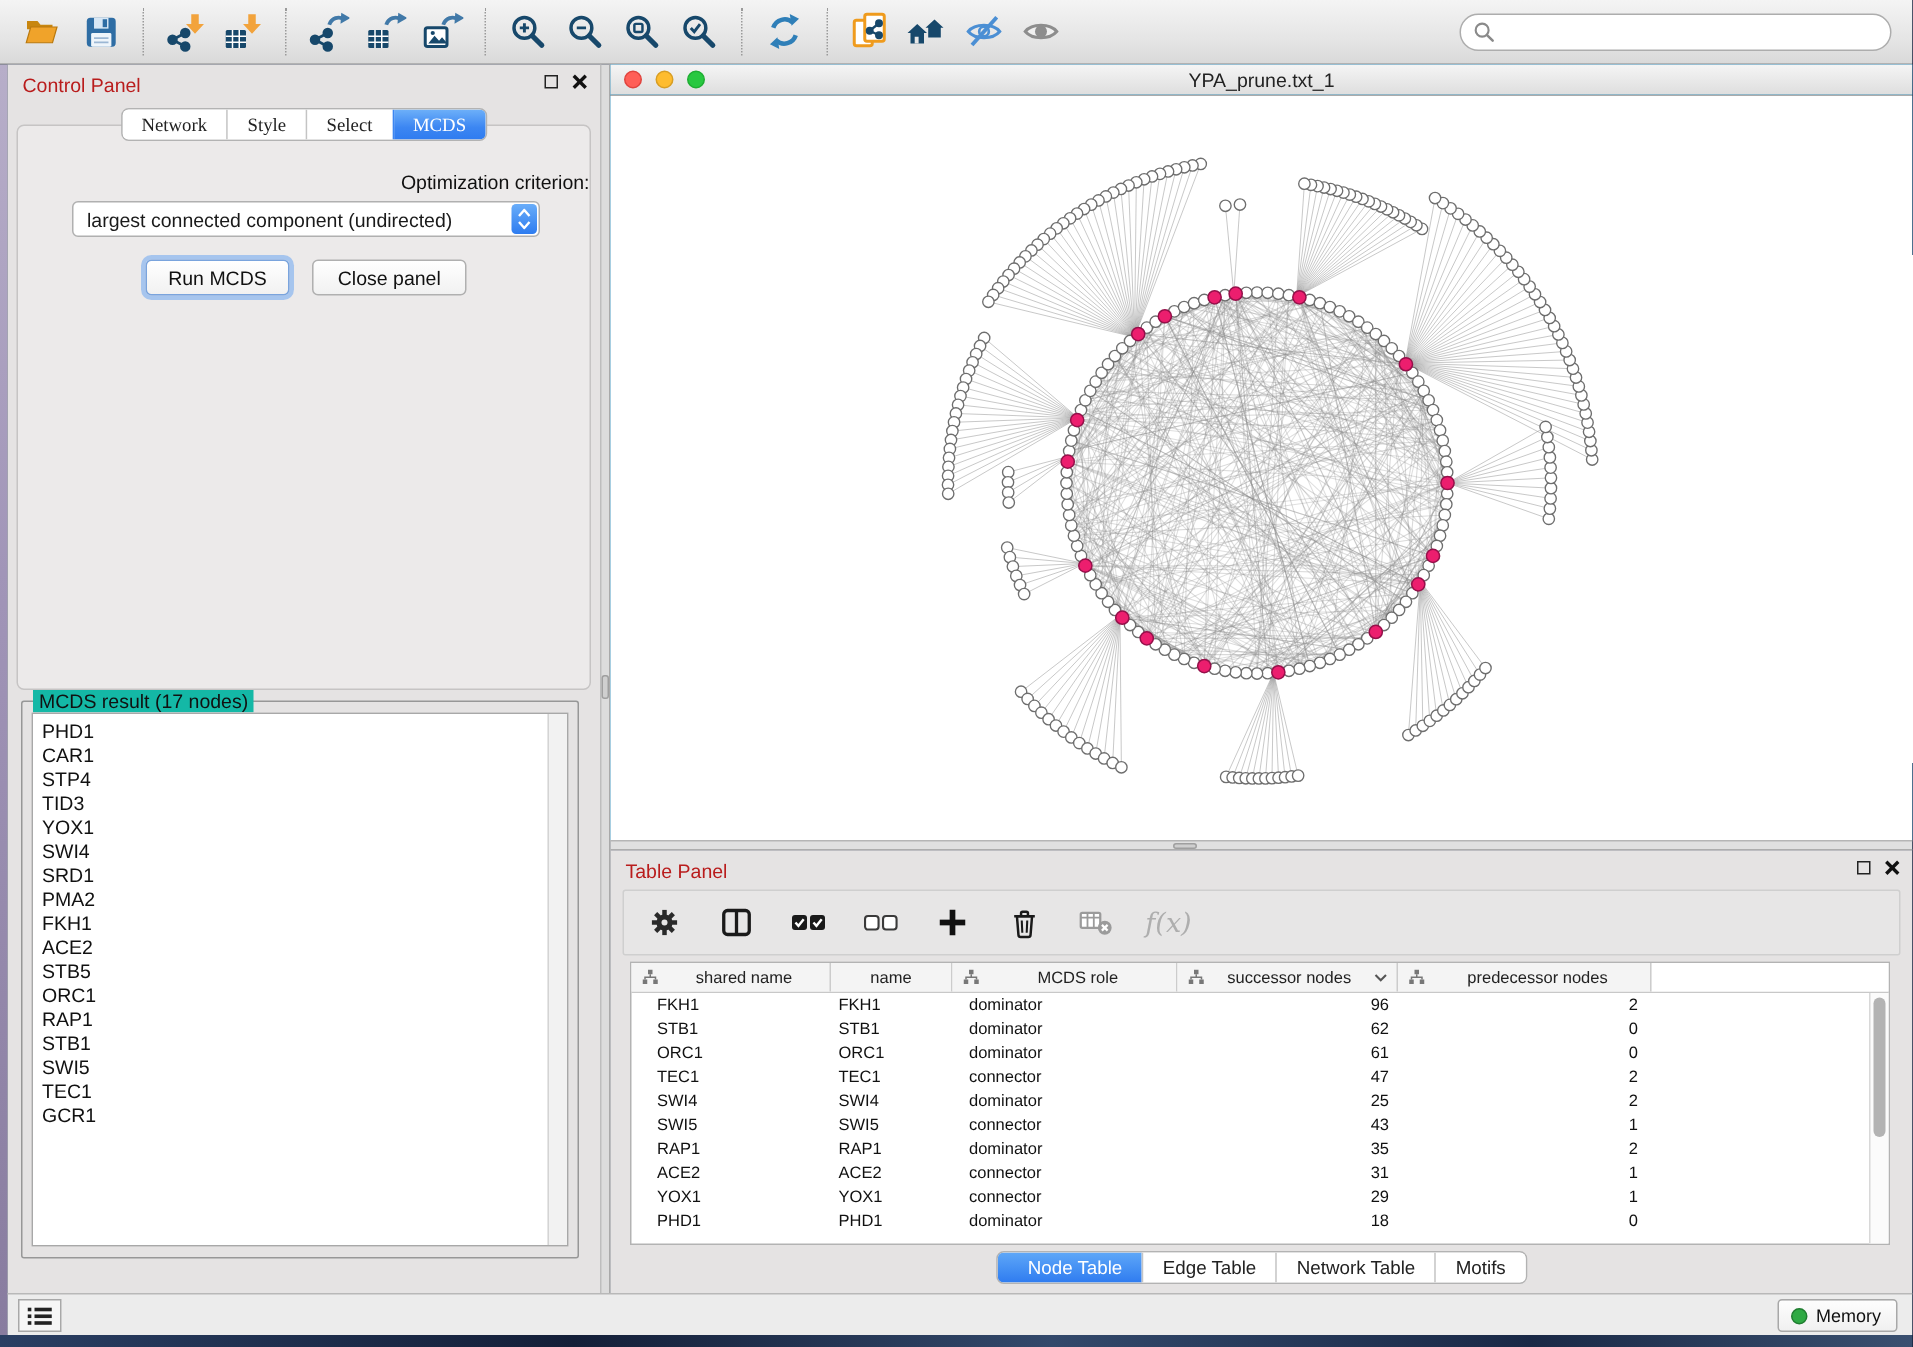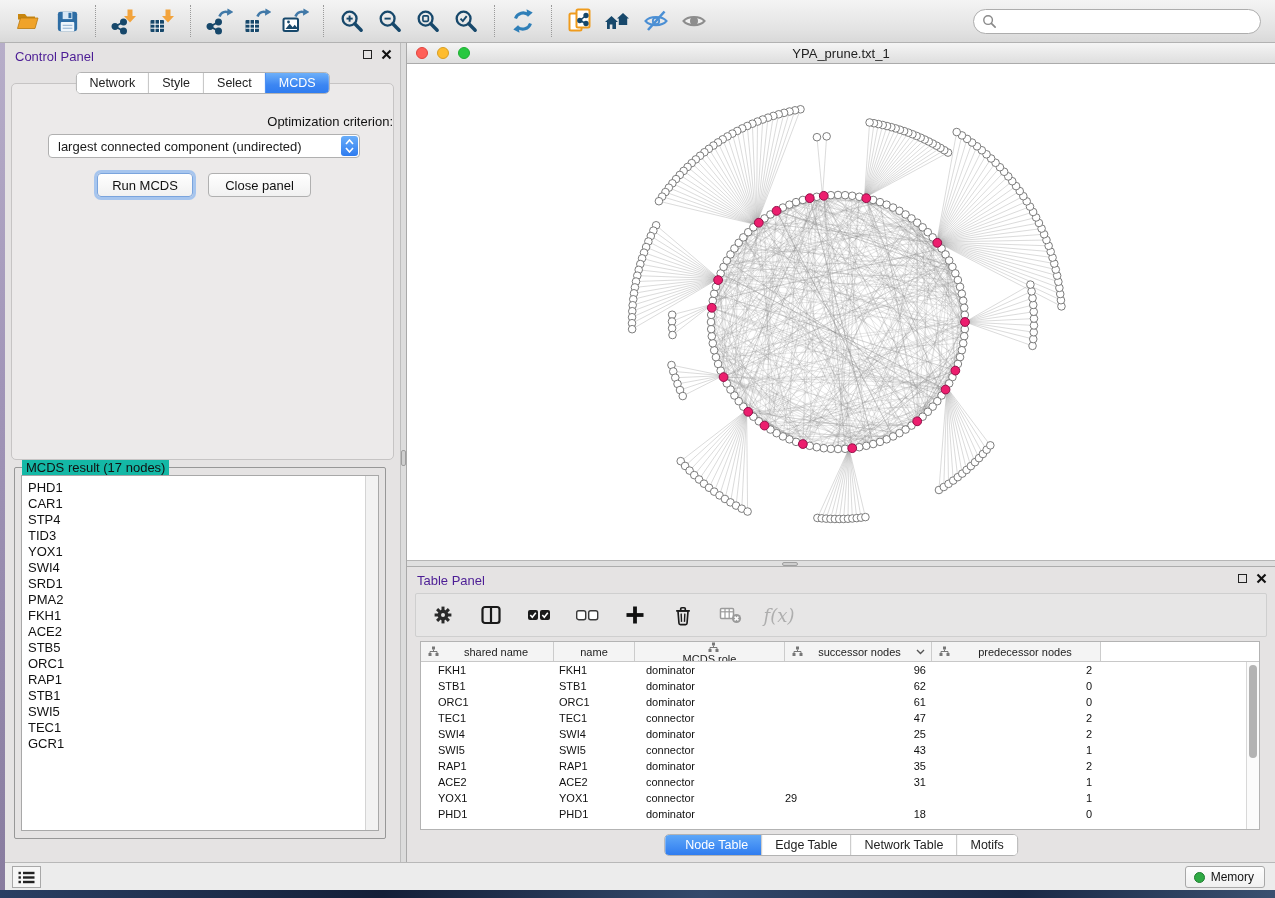--- a/index.html
+++ b/index.html
@@ -13,30 +13,30 @@
   .toolbar { position:absolute; left:0; top:0; width:1275px; height:43px; background:linear-gradient(180deg,#f4f4f4,#e3e3e3 70%,#d9d9d9); border-bottom:1px solid #b2b2b2; display:flex; align-items:center; padding:0 10px; }
   .tbtn { width:34px; height:34px; display:flex; align-items:center; justify-content:center; border-radius:4px; cursor:default; flex:0 0 auto; margin:0 2px; }
   .tsep { width:1px; height:32px; border-left:1px dotted #9a9a9a; margin:0 9px; flex:0 0 auto; }
   .tspacer { flex:1; }
   .searchbox { width:288px; height:25px; background:#fff; border:1px solid #adadad; border-radius:13px; display:flex; align-items:center; padding:0 8px; margin-right:4px; }
   .searchbox input { border:none; outline:none; flex:1; font-size:12px; font-family:inherit; background:transparent; }
 
   
   .control-panel { position:absolute; left:5px; top:43px; width:395px; height:819px; background:#e5e3e3; }
   .panel-titlebar { position:relative; height:26px; display:flex; align-items:center; padding:0 10px; }
-  .panel-title { font-size:13px; color:#4c1d95; }
+  .panel-title { font-size:13px; color:#b91c1c; }
   .panel-title-btns { position:absolute; right:8px; top:6px; display:flex; gap:9px; align-items:center; }
   .float-box { width:9px; height:9px; border:1.5px solid #222; display:inline-block; background:transparent; }
   .close-x { width:11px; height:11px; display:inline-block; }
 
   .seg-tabs { position:absolute; display:flex; background:#fff; border:1px solid #b3b3b3; border-radius:5px; overflow:hidden; height:22px; z-index:5; }
   .seg-tab { padding:0 13px; font-size:12.5px; display:flex; align-items:center; justify-content:center; border-left:1px solid #c4c4c4; color:#222; background:#fff; cursor:default; white-space:nowrap; }
   .seg-tab:first-child { border-left:none; }
   .seg-tab.active { background:linear-gradient(180deg,#6db0f9,#3c86f2 60%,#2f7cf0); color:#fff; border-left-color:#3c86f2; }
-  .cp-tabs { top:29px; left:50%; transform:translateX(-50%); }
+  .cp-tabs { top:29px; left:50%; transform:translateX(-50%);font-family:Liberation Serif, serif; }
 
   .cp-content { position:absolute; left:6px; top:40px; width:383px; height:377px; background:#eceaea; border:1px solid #c6c4c4; border-radius:5px; }
   .opt-label { position:absolute; top:30px; width:100%; text-align:right; font-size:13px; color:#111; }
   .opt-select { position:absolute; left:36px; top:50px; width:312px; height:24px; background:#fff; border:1px solid #b0b0b0; border-radius:4px; display:flex; align-items:center; padding-left:9px; font-size:13px; }
   .opt-stepper { position:absolute; right:1px; top:1px; bottom:1px; width:17px; border-radius:3px; background:linear-gradient(180deg,#69adf9,#2e7cf0); display:flex; flex-direction:column; align-items:center; justify-content:center; gap:2px; }
   .mac-btn { position:absolute; height:24px; background:linear-gradient(180deg,#ffffff,#f1f1f1); border:1px solid #b0b0b0; border-radius:4px; font-size:13px; font-family:inherit; color:#111; display:flex; align-items:center; justify-content:center; cursor:default; }
   .btn-run { left:85px; top:89px; width:96px; border-color:#7aa4dd; box-shadow:0 0 0 3px rgba(110,165,240,.55); }
   .btn-closep { left:196px; top:89px; width:103px; }
 
   .mcds-fieldset { position:absolute; left:9px; top:424px; width:372px; height:372px; border:1px solid #979797; border-radius:2px; background:transparent; }
@@ -1346,21 +1346,21 @@
               <rect x="4" y="0.5" width="3" height="3" fill="#777"></rect>
               <rect x="0.5" y="7" width="3" height="3" fill="#777"></rect>
               <rect x="7.5" y="7" width="3" height="3" fill="#777"></rect>
               <path d="M5.5 3.5v2M2 7V5.5h7V7" fill="none" stroke="#777" stroke-width="1"></path>
             </svg>
             <span class="hlabel">shared name</span>
           </div>
           <div class="nt-hcell" style="width: 81px;">
             <span class="hlabel">name</span>
           </div>
-          <div class="nt-hcell" style="width: 150px; flex-direction: column;">
+          <div class="nt-hcell" style="width: 150px;">
             <svg class="hicon" width="11" height="11" viewBox="0 0 11 11">
               <rect x="4" y="0.5" width="3" height="3" fill="#777"></rect>
               <rect x="0.5" y="7" width="3" height="3" fill="#777"></rect>
               <rect x="7.5" y="7" width="3" height="3" fill="#777"></rect>
               <path d="M5.5 3.5v2M2 7V5.5h7V7" fill="none" stroke="#777" stroke-width="1"></path>
             </svg>
             <span class="hlabel">MCDS role</span>
           </div>
           <div class="nt-hcell" style="width: 147px;">
             <svg class="hicon" width="11" height="11" viewBox="0 0 11 11">
@@ -1439,21 +1439,21 @@
             <div class="nt-cell" style="width: 133px; padding-left: 17px;">ACE2</div>
             <div class="nt-cell" style="width: 81px; padding-left: 5px;">ACE2</div>
             <div class="nt-cell" style="width: 150px; padding-left: 11px;">connector</div>
             <div class="nt-cell" style="width: 147px; text-align: right; padding-right: 6px;">31</div>
             <div class="nt-cell" style="width: 169px; text-align: right; padding-right: 9px;">1</div>
           </div>
           <div class="nt-row">
             <div class="nt-cell" style="width: 133px; padding-left: 17px;">YOX1</div>
             <div class="nt-cell" style="width: 81px; padding-left: 5px;">YOX1</div>
             <div class="nt-cell" style="width: 150px; padding-left: 11px;">connector</div>
-            <div class="nt-cell" style="width: 147px; text-align: left; padding-right: 6px;">29</div>
+            <div class="nt-cell" style="width: 147px; text-align: right; padding-right: 6px;">29</div>
             <div class="nt-cell" style="width: 169px; text-align: right; padding-right: 9px;">1</div>
           </div>
           <div class="nt-row">
             <div class="nt-cell" style="width: 133px; padding-left: 17px;">PHD1</div>
             <div class="nt-cell" style="width: 81px; padding-left: 5px;">PHD1</div>
             <div class="nt-cell" style="width: 150px; padding-left: 11px;">dominator</div>
             <div class="nt-cell" style="width: 147px; text-align: right; padding-right: 6px;">18</div>
             <div class="nt-cell" style="width: 169px; text-align: right; padding-right: 9px;">0</div>
           </div>
         </div>

